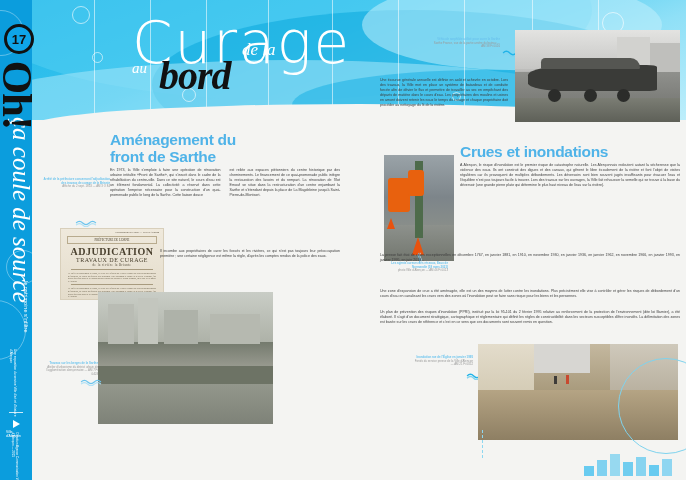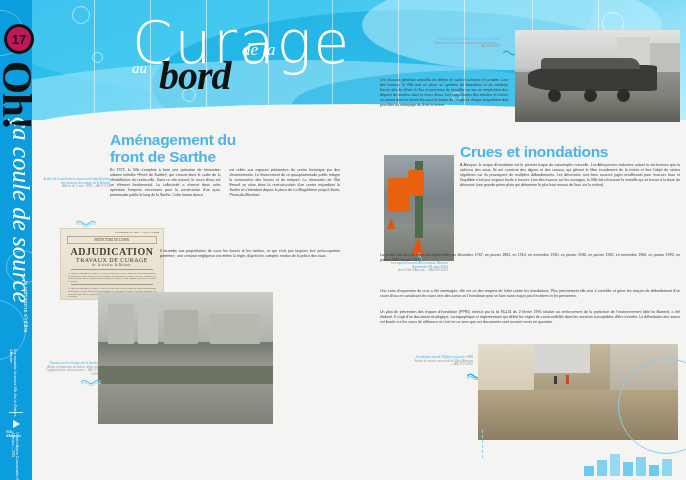--- a/index.html
+++ b/index.html
@@ -11,21 +11,21 @@
   
   .spine { position:absolute; left:0; top:0; width:32px; height:480px;
            background:#0b9ddd; overflow:hidden; }
   .spine-deco { position:absolute; border:1px solid rgba(255,255,255,.35);
                 border-radius:50%; }
   .spine-d1 { width:46px; height:46px; left:-22px; top:10px; }
   .spine-d2 { width:34px; height:34px; left:6px; top:250px; }
   .spine-d3 { width:60px; height:60px; left:-34px; top:300px; }
 
   .oh-badge { position:absolute; left:4px; top:24px; width:30px; height:30px;
-              border-radius:50%; background:#be185d; border:3px solid #111;
+              border-radius:50%; background:#0ea5e9; border:3px solid #111;
               display:flex; align-items:center; justify-content:center;
               font-weight:bold; font-size:13px; color:#111; z-index:4; }
 
   .oh-word { position:absolute; left:-3px; top:40px; width:40px; height:110px;
              z-index:3; }
   .oh-word span { position:absolute; left:50%; top:50%;
                   transform:translate(-50%,-50%) rotate(90deg);
                   font-family:"Liberation Serif", serif; font-size:43px;
                   font-weight:bold; color:#111; letter-spacing:-1px;
                   white-space:nowrap; }

